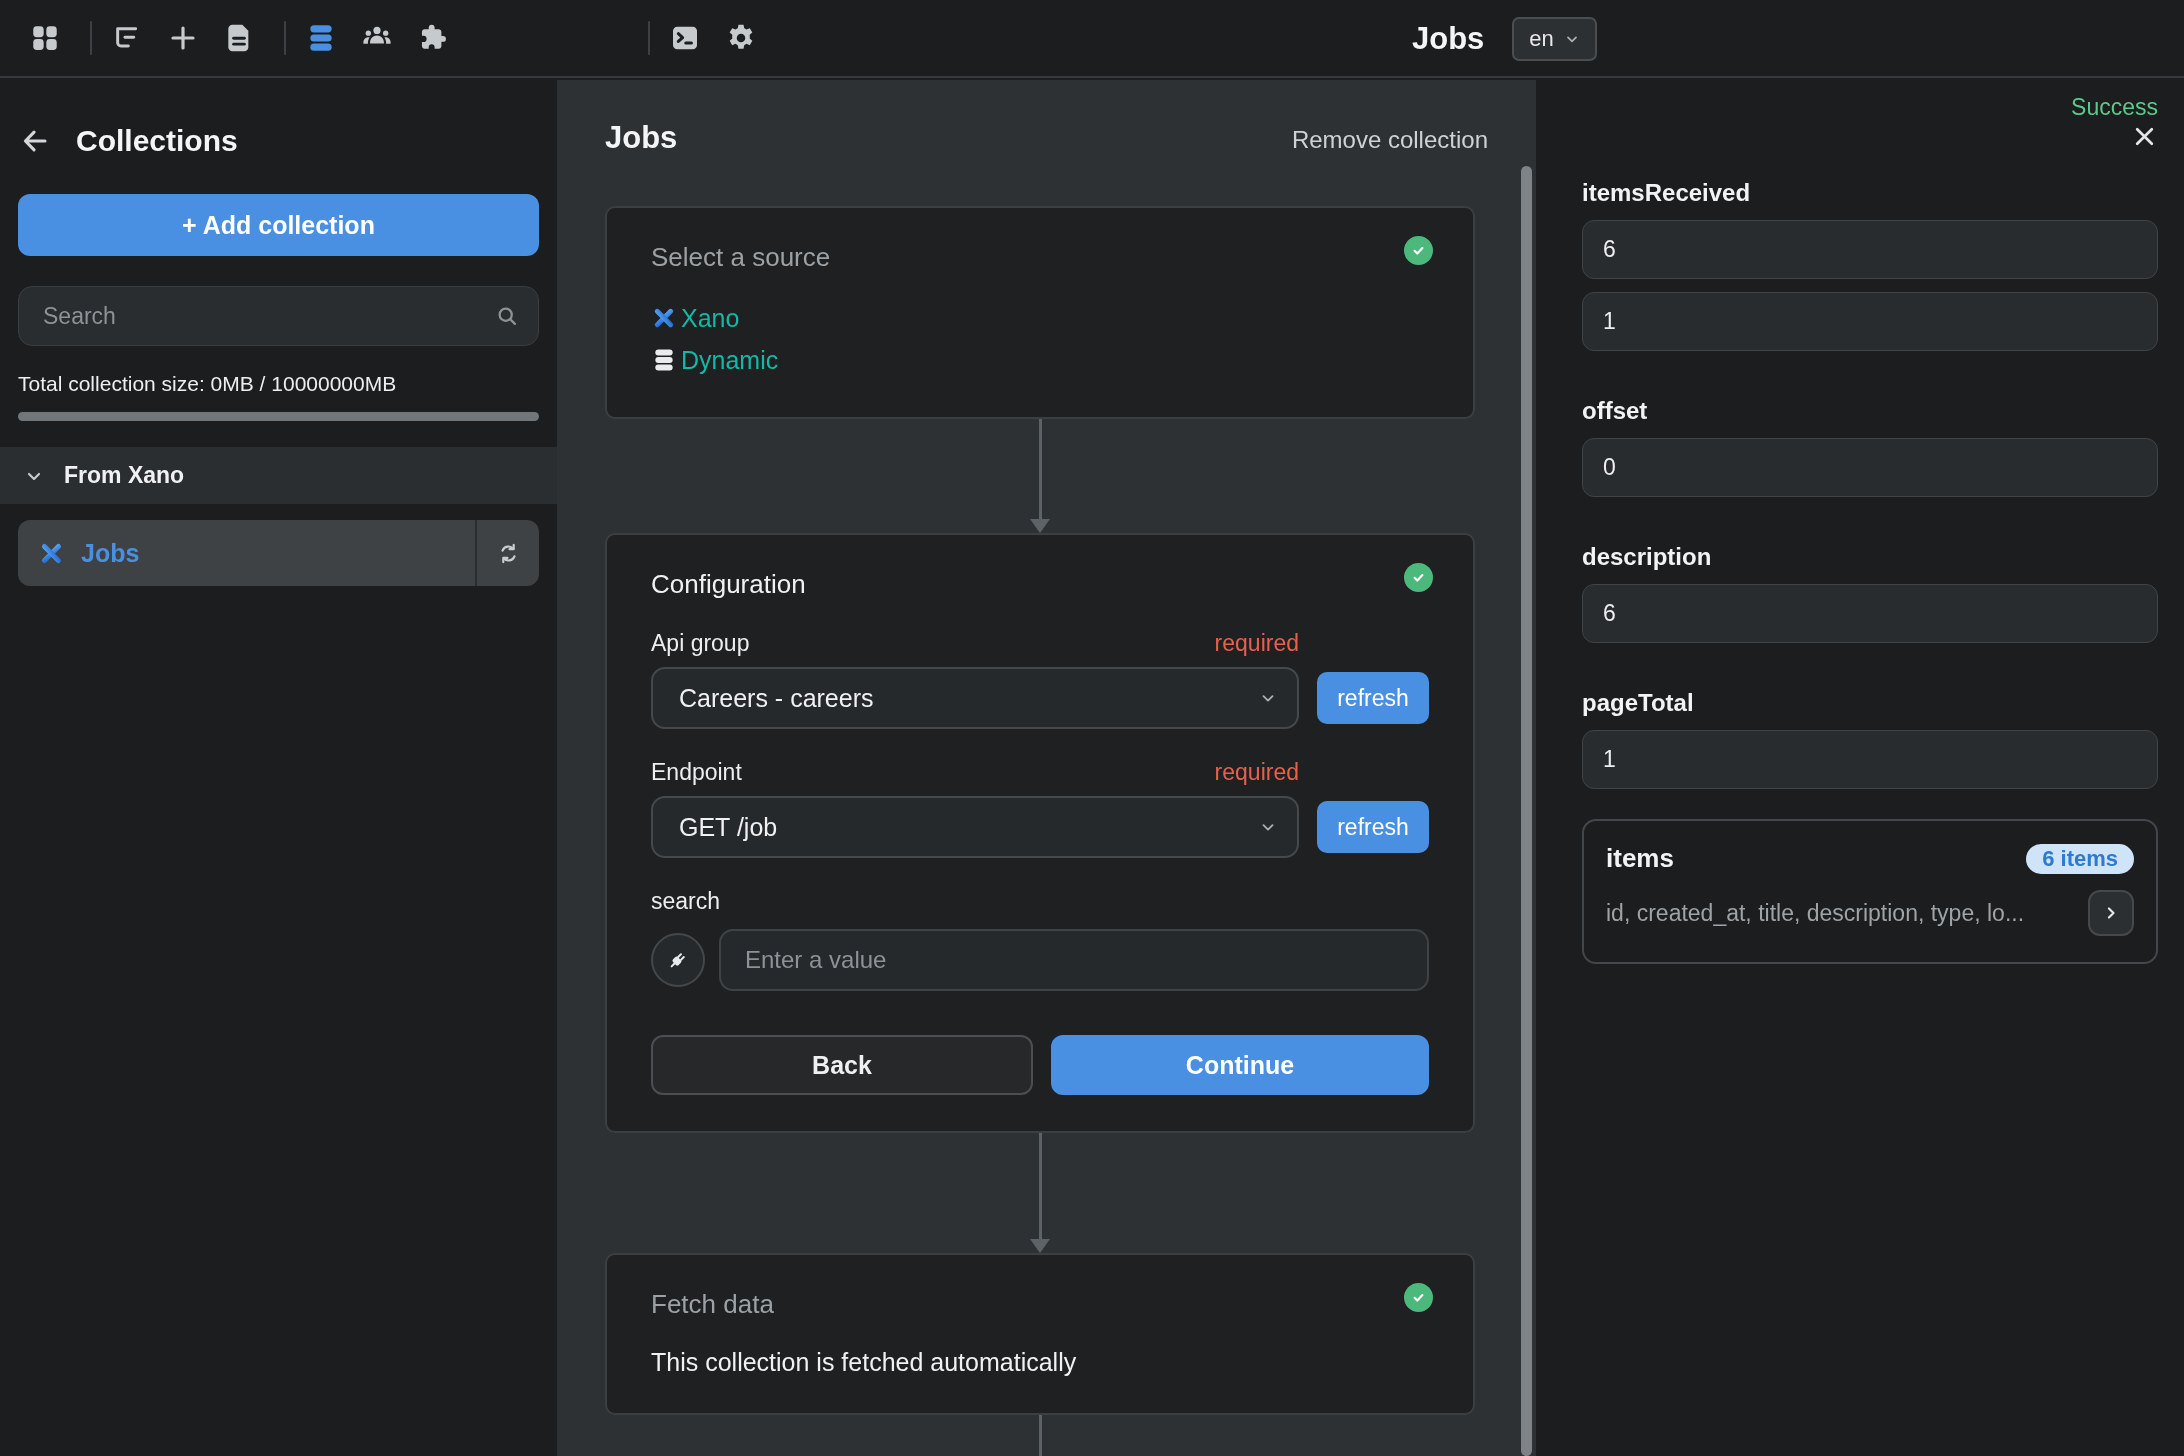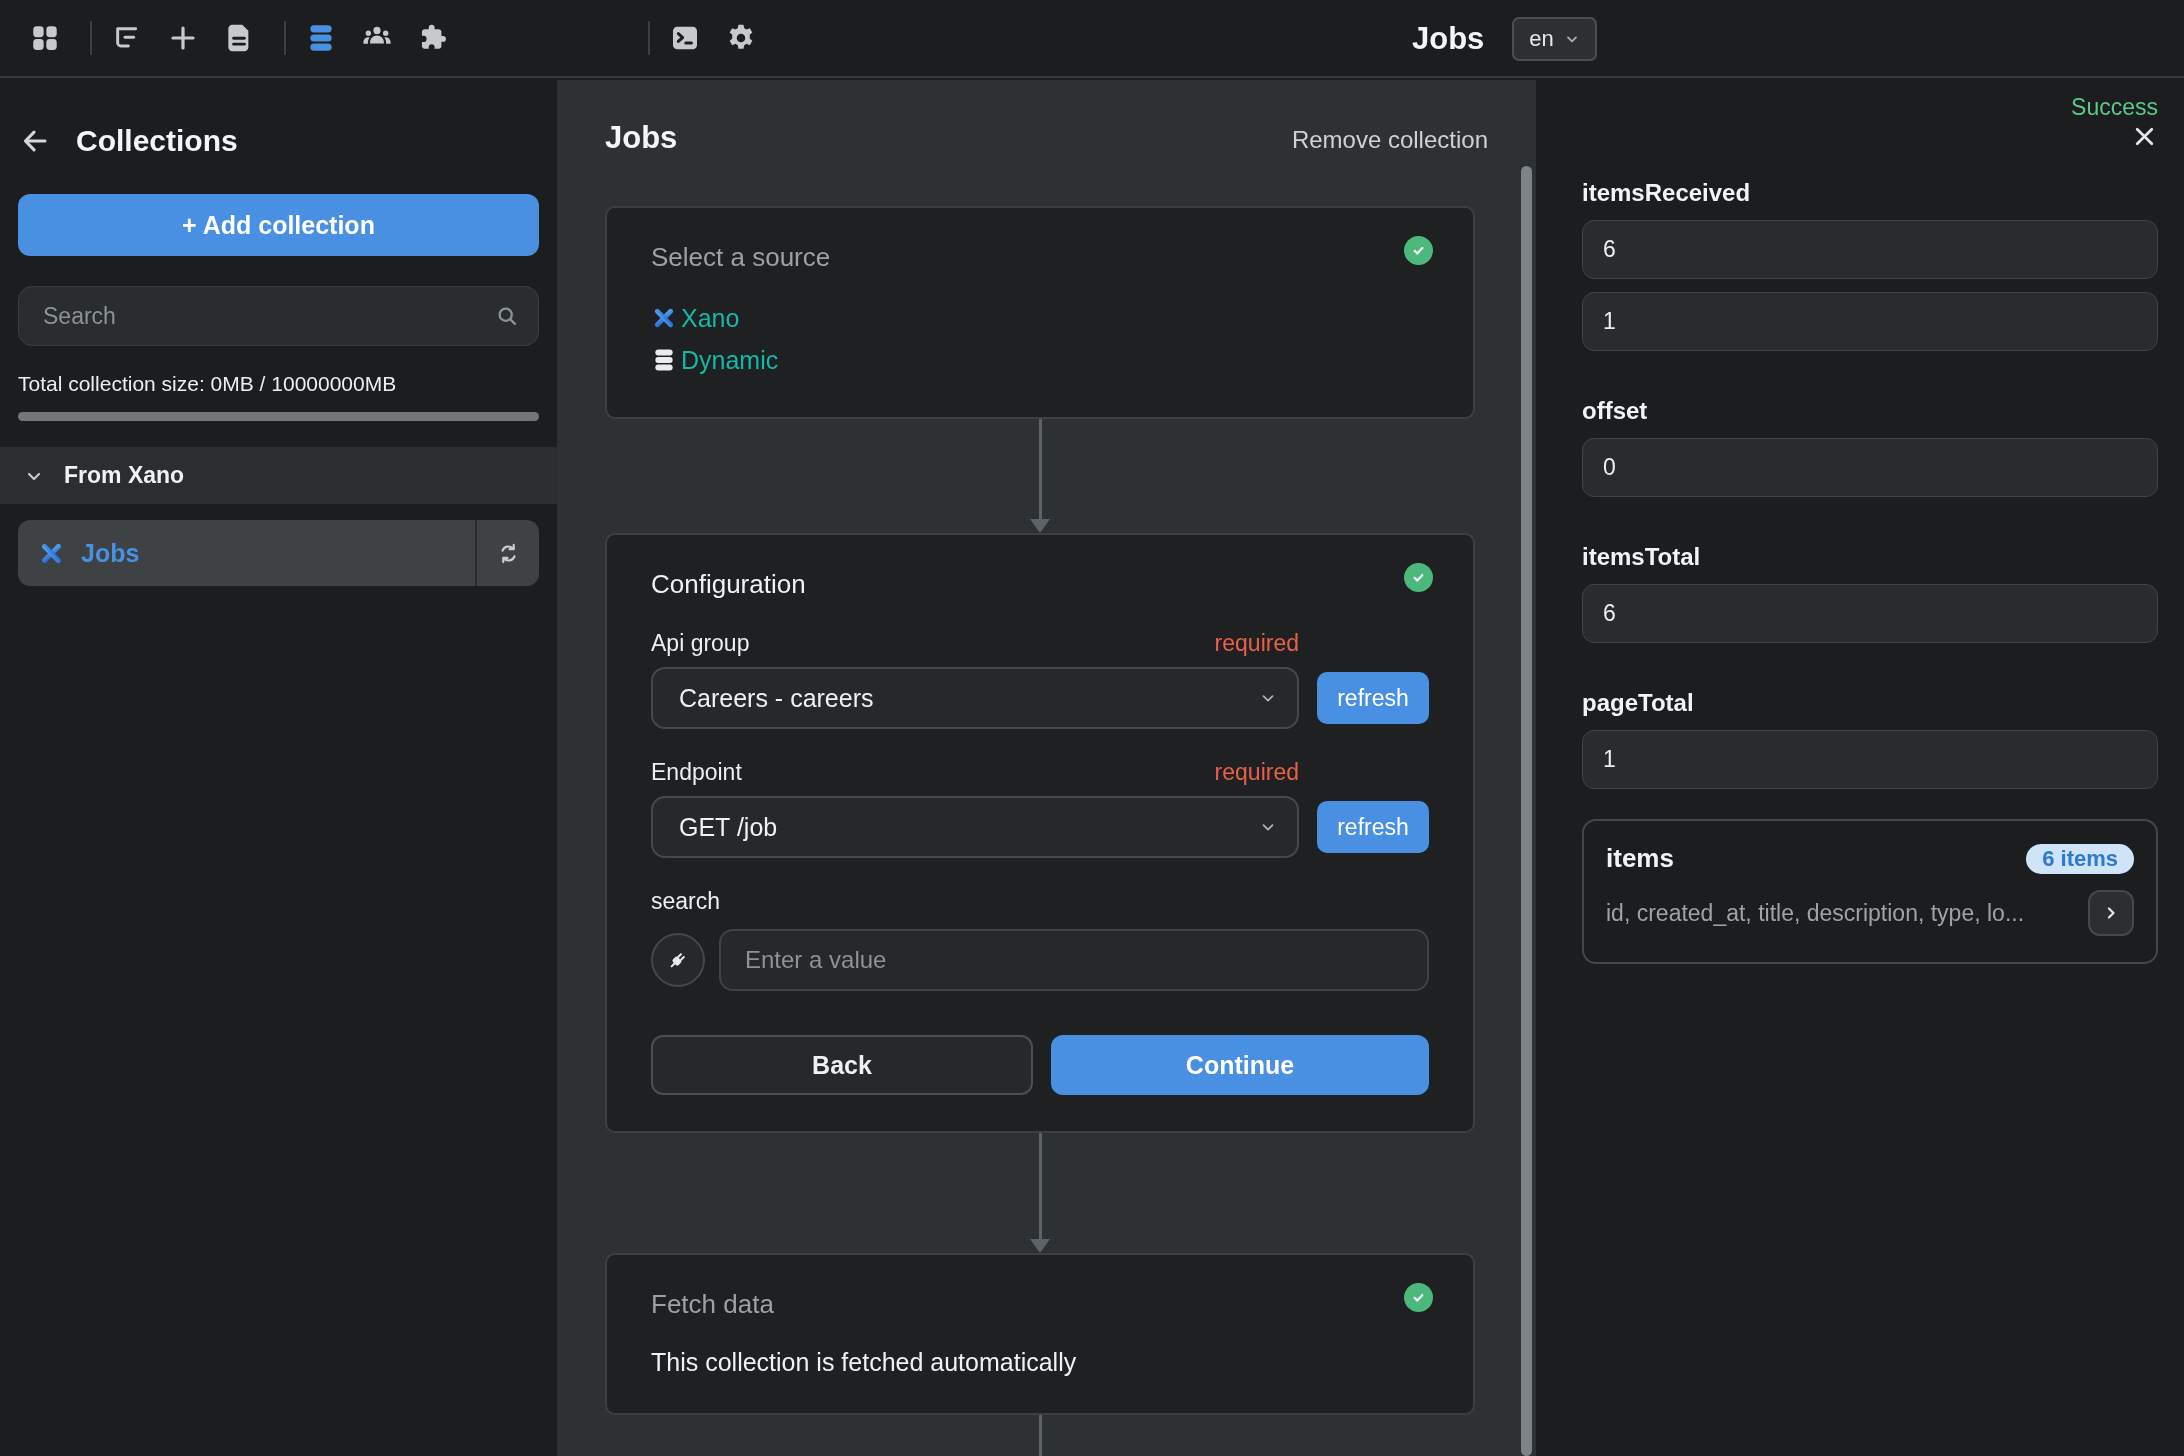--- a/index.html
+++ b/index.html
@@ -382,21 +382,21 @@
     </div>
 
     <div class="r-label first">itemsReceived</div>
     <div class="r-box">6</div>
 
     <div class="r-box">1</div>
 
     <div class="r-label">offset</div>
     <div class="r-box">0</div>
 
-    <div class="r-label">itemsTotal</div>
+    <div class="r-label">description</div>
     <div class="r-box">6</div>
 
     <div class="r-label">pageTotal</div>
     <div class="r-box">1</div>
 
     <div class="items-box">
       <div class="items-head">
         <span class="items-label">items</span>
         <span class="items-badge">6 items</span>
       </div>

